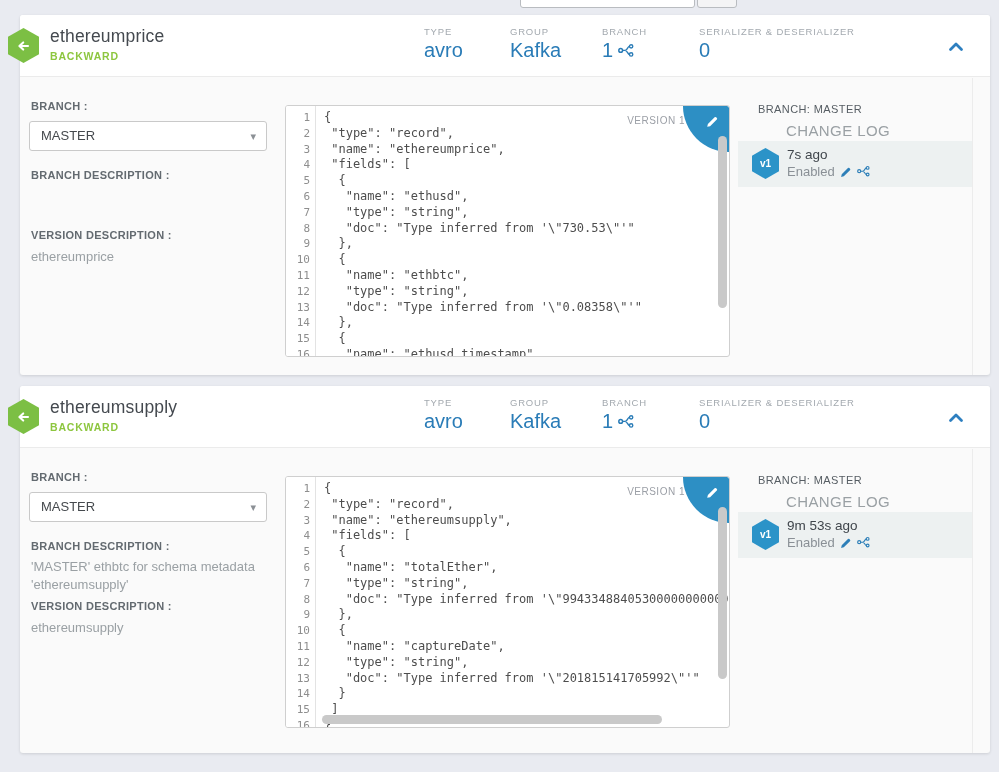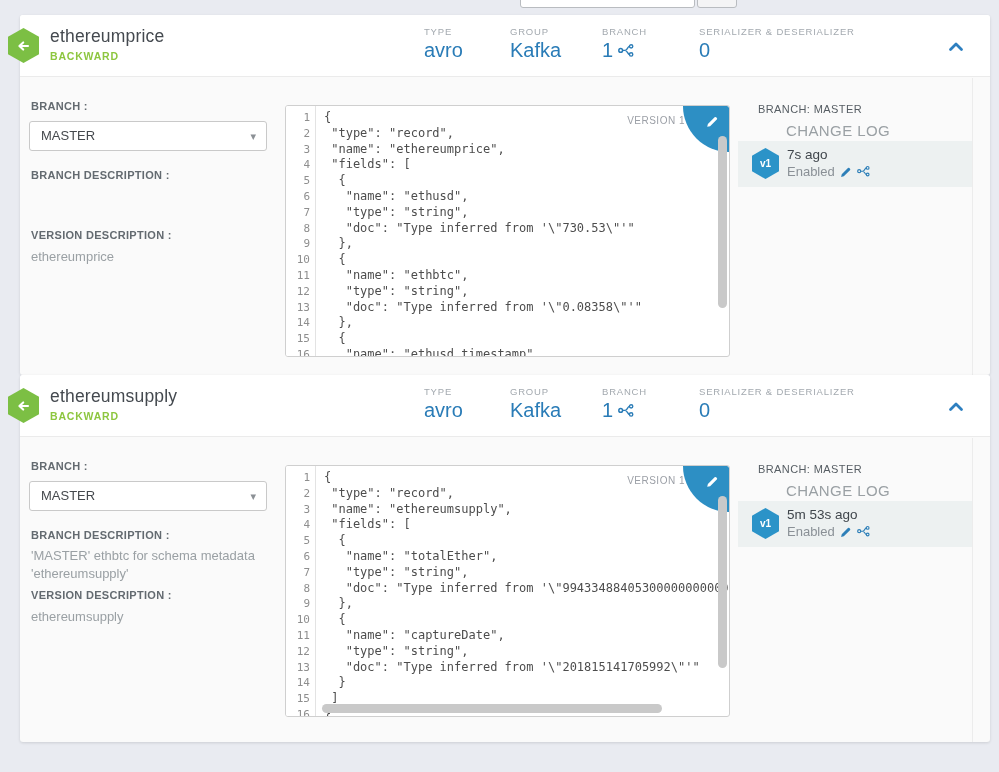--- a/index.html
+++ b/index.html
@@ -9,21 +9,21 @@
   
   .search-remnant { position:absolute; top:-8px; left:520px; width:175px; height:16px;
     background:#fff; border:1px solid #b9bcc0; border-radius:3px; }
   .search-remnant-btn { position:absolute; top:-8px; left:697px; width:40px; height:16px;
     background:#f4f4f5; border:1px solid #b9bcc0; border-radius:3px; }
 
   
   .card { position:absolute; left:20px; width:970px; background:#fafafa;
     border-radius:3px; box-shadow:0 1px 3px rgba(0,0,0,.12); }
   .card1 { top:15px; height:360px; }
-  .card2 { top:375px; height:367px; }
+  .card2 { top:386px; height:367px; }
 
   .card-header { position:absolute; top:0; left:0; right:0; height:62px;
     background:#fff; border-bottom:1px solid #ebebeb; border-radius:3px 3px 0 0; }
 
   .hexagon-green { position:absolute; left:-12px; top:13px; width:31px; height:35px;
     background:#7cbf44; clip-path:polygon(50% 0,100% 25%,100% 75%,50% 100%,0 75%,0 25%);
     display:flex; align-items:center; justify-content:center; }
 
   .title-block { position:absolute; left:30px; top:11px; }
   .card-title { font-size:17.5px; color:#44494f; letter-spacing:.2px; }
@@ -309,21 +309,21 @@
       <div class="vscrollbar">
         <div class="vscroll-thumb"></div>
       </div>
       <div class="hscrollbar"></div>
     </div>
     <div class="side-divider"></div>
     <div class="side-branch-title">BRANCH: MASTER</div>
     <div class="side-changelog-title">CHANGE LOG</div>
     <div class="changelog-row">
       <div class="hexagon-blue">v1</div>
-      <div class="cl-time">5m 53s ago</div>
+      <div class="cl-time">9m 53s ago</div>
       <div class="cl-status">
         <span>Enabled</span>
         <button class="icon-btn">
           <svg width="12" height="12" viewBox="0 0 13 13">
             <path d="M1.2 11.8 L1.9 9 L8.6 2.3 a1.1 1.1 0 0 1 1.6 0 l0.6 0.6 a1.1 1.1 0 0 1 0 1.6 L4.1 11.2 Z" fill="#2d7fb8"></path>
           </svg>
         </button>
         <button class="icon-btn">
           <svg width="13" height="10.4" viewBox="0 0 16 13">
             <circle cx="2.6" cy="6.5" r="1.9" fill="none" stroke="#2d7fb8" stroke-width="1.5"></circle>

